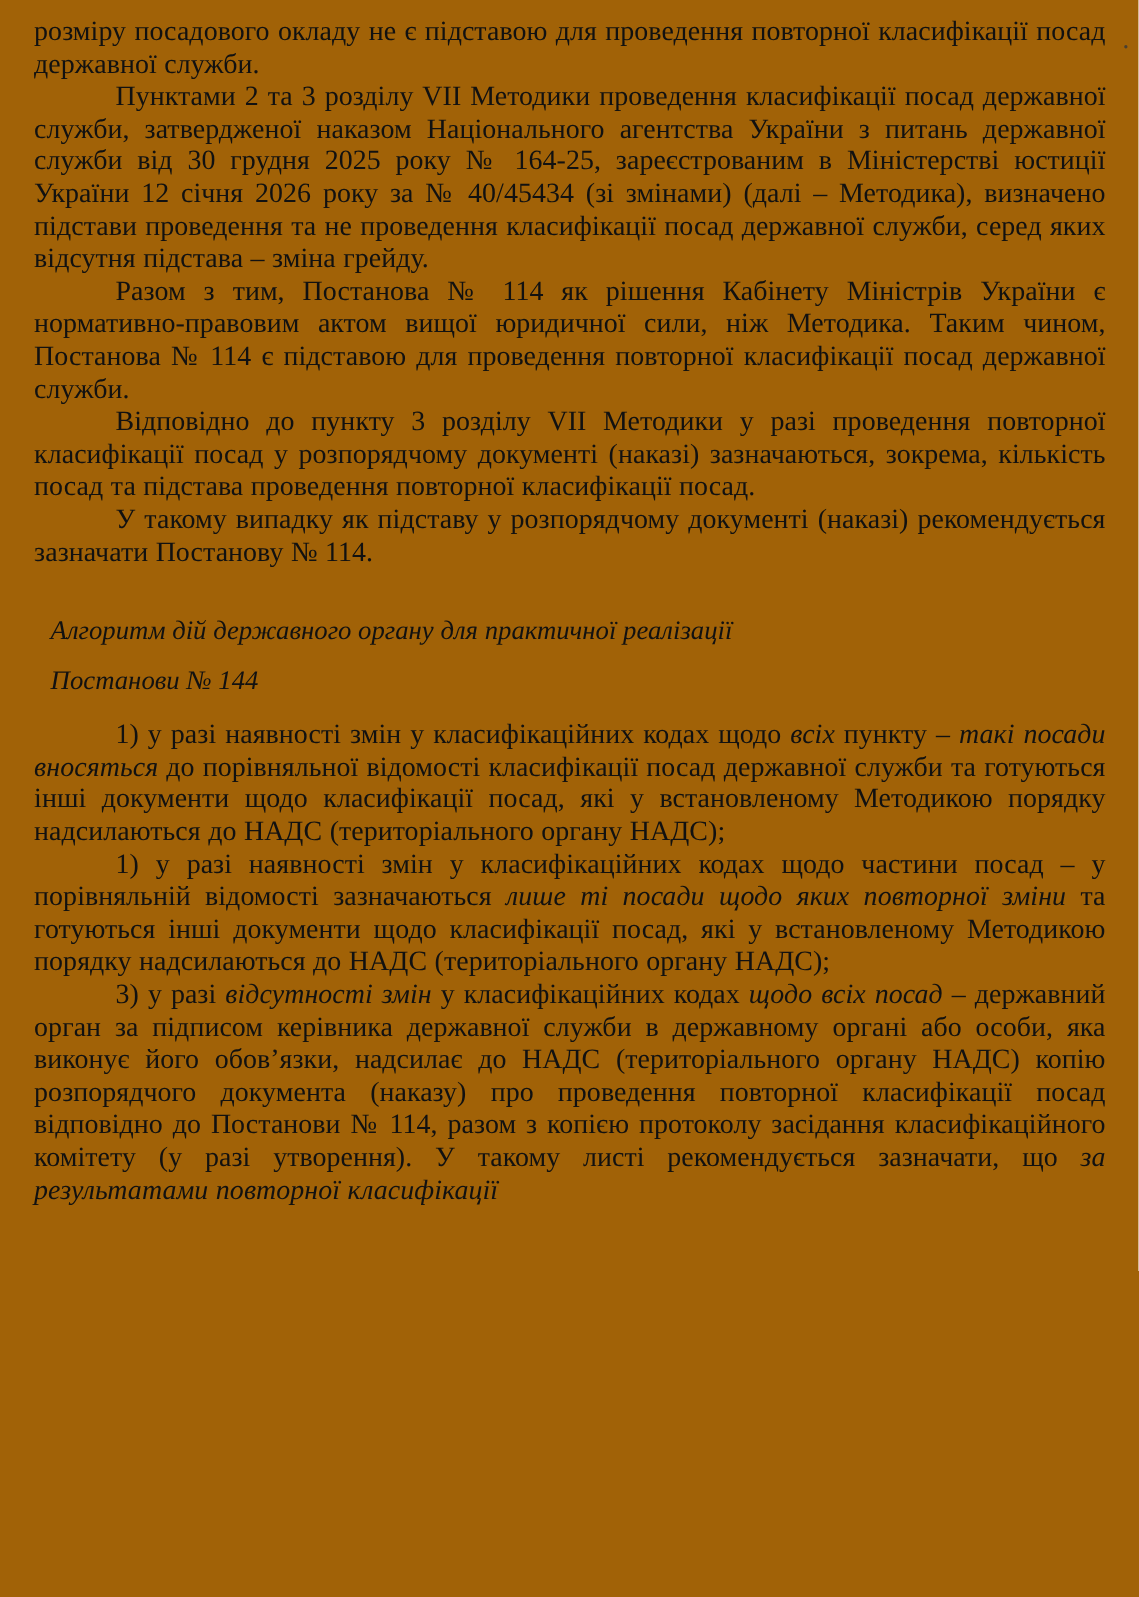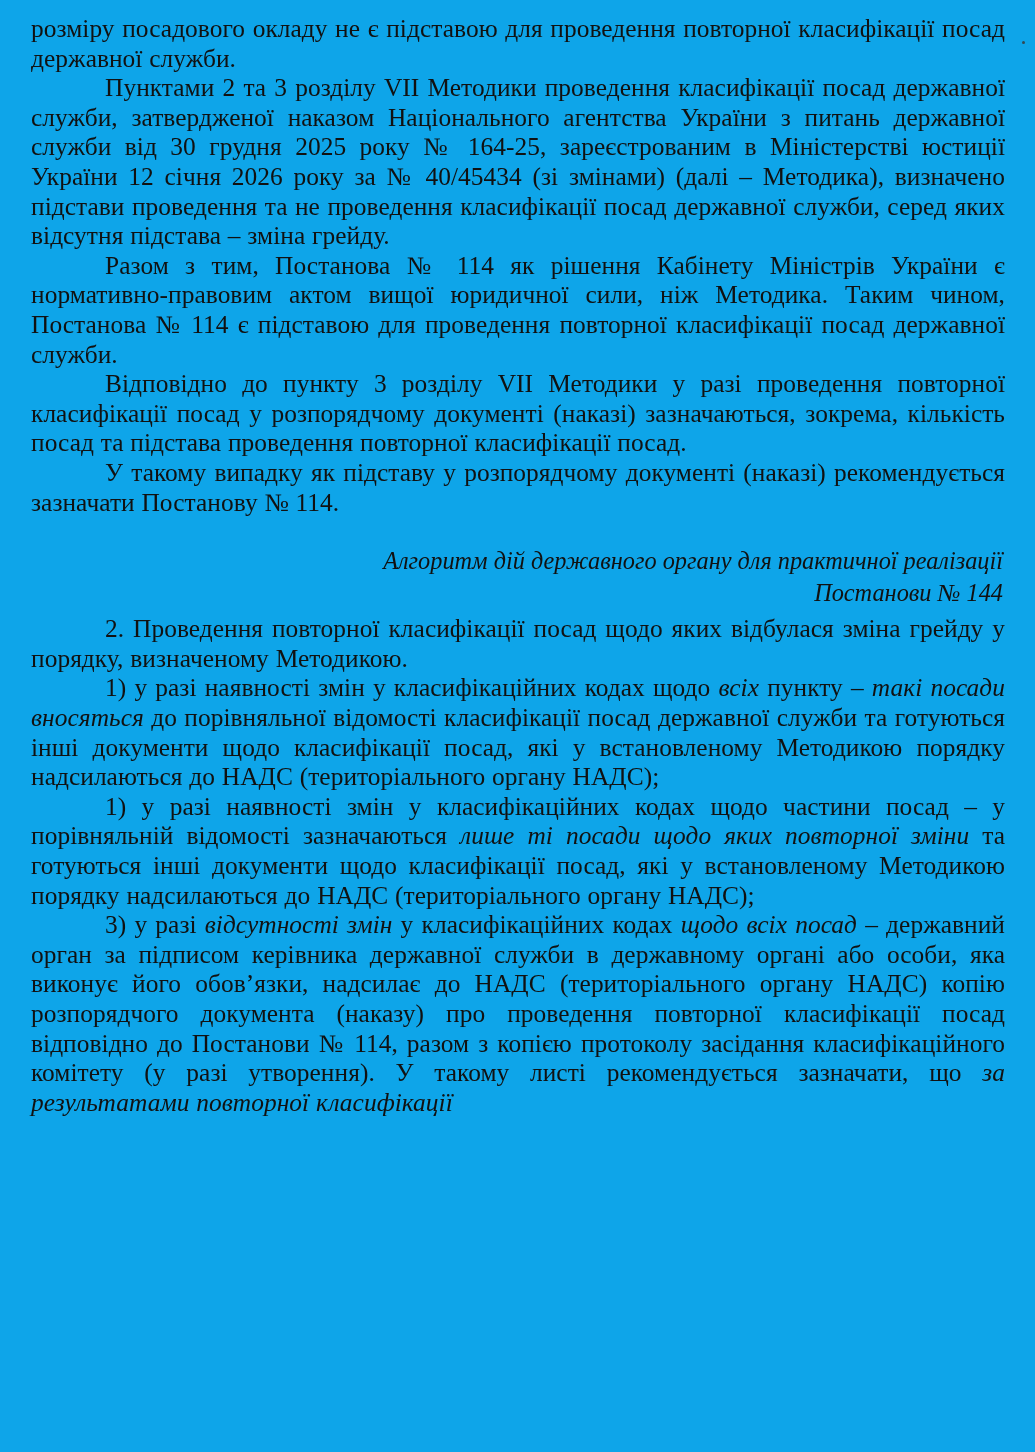--- a/index.html
+++ b/index.html
@@ -9,21 +9,21 @@
     background: #ffffff;
   }
   body {
     font-family: "Liberation Serif", "DejaVu Serif", serif;
     color: #111111;
   }
   #page {
     position: relative;
     width: 1035px;
     height: 1452px;
-    background: #0ea5e9;
+    background: #a16207;
     overflow: hidden;
     box-sizing: border-box;
   }
   #text-column {
     position: absolute;
     left: 31px;
     top: 14px;
     width: 974px;
   }
   p.para {
@@ -35,24 +35,24 @@
     font-size: 25.4px;
     line-height: 29.6px;
     letter-spacing: 0.05px;
     word-spacing: 0.4px;
     -webkit-font-smoothing: antialiased;
   }
   p.para.no-indent {
     text-indent: 0;
   }
   p.heading {
-    margin: 2px;
+    margin: 15px;
     padding: 0;
     text-indent: 0;
-    text-align: right;
+    text-align: left;
     font-style: italic;
     font-size: 24.3px;
     line-height: 29.6px;
   }
   .gap-before-heading { height: 27px; }
   .gap-after-heading  { height: 5px; }
   em.it {
     font-style: italic;
   }
   
@@ -87,21 +87,20 @@
     <p class="para">У такому випадку як підставу у розпорядчому документі (наказі) рекомендується зазначати Постанову № 114.</p>
 
     <div class="gap-before-heading"></div>
 
     <p class="heading">Алгоритм дій державного органу для практичної реалізації</p>
     <p class="heading">Постанови № 144</p>
 
     <div class="gap-after-heading"></div>
 
 
-    <p class="para">2. Проведення повторної класифікації посад щодо яких відбулася зміна грейду у порядку, визначеному Методикою.</p>
 
 
     <p class="para"><span>1) у разі наявності змін у класифікаційних кодах щодо </span><em class="it">всіх</em><span> пункту – </span><em class="it">такі посади вносяться</em><span> до порівняльної відомості класифікації посад державної служби та готуються інші документи щодо класифікації посад, які у встановленому Методикою порядку надсилаються до НАДС (територіального органу НАДС);</span></p>
 
     <p class="para"><span>1) у разі наявності змін у класифікаційних кодах щодо частини посад – у порівняльній відомості зазначаються </span><em class="it">лише ті посади щодо яких повторної зміни</em><span> та готуються інші документи щодо класифікації посад, які у встановленому Методикою порядку надсилаються до НАДС (територіального органу НАДС);</span></p>
 
     <p class="para"><span>3) у разі </span><em class="it">відсутності змін</em><span> у класифікаційних кодах </span><em class="it">щодо всіх посад</em><span> – державний орган за підписом керівника державної служби в державному органі або особи, яка виконує його обов’язки, надсилає до НАДС (територіального органу НАДС) копію розпорядчого документа (наказу) про проведення повторної класифікації посад відповідно до Постанови № 114, разом з копією протоколу засідання класифікаційного комітету (у разі утворення). У такому листі рекомендується зазначати, що </span><em class="it">за результатами повторної класифікації</em></p>
 
   </div>
 </div>

